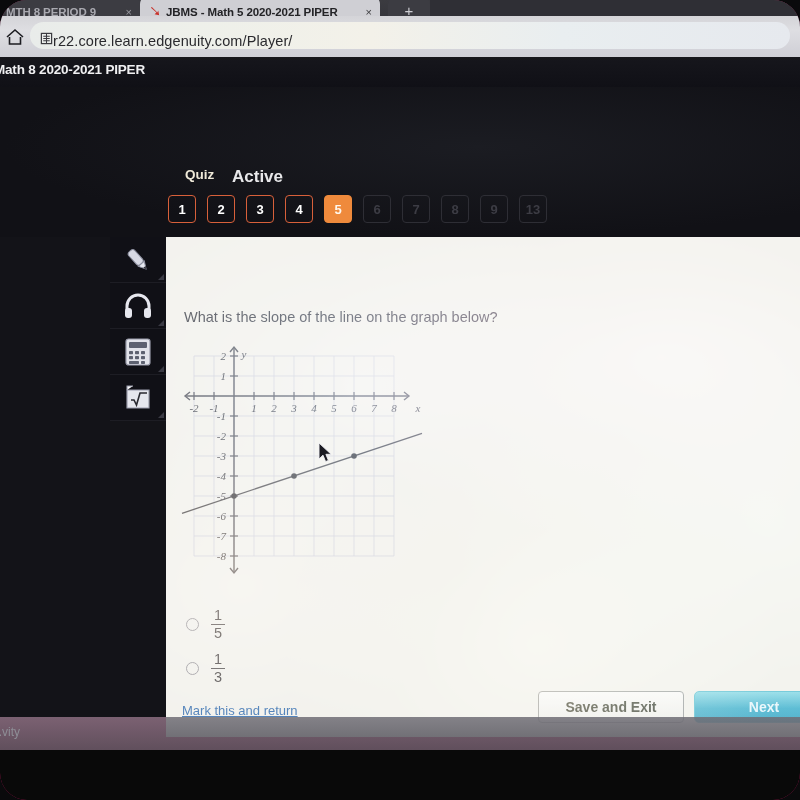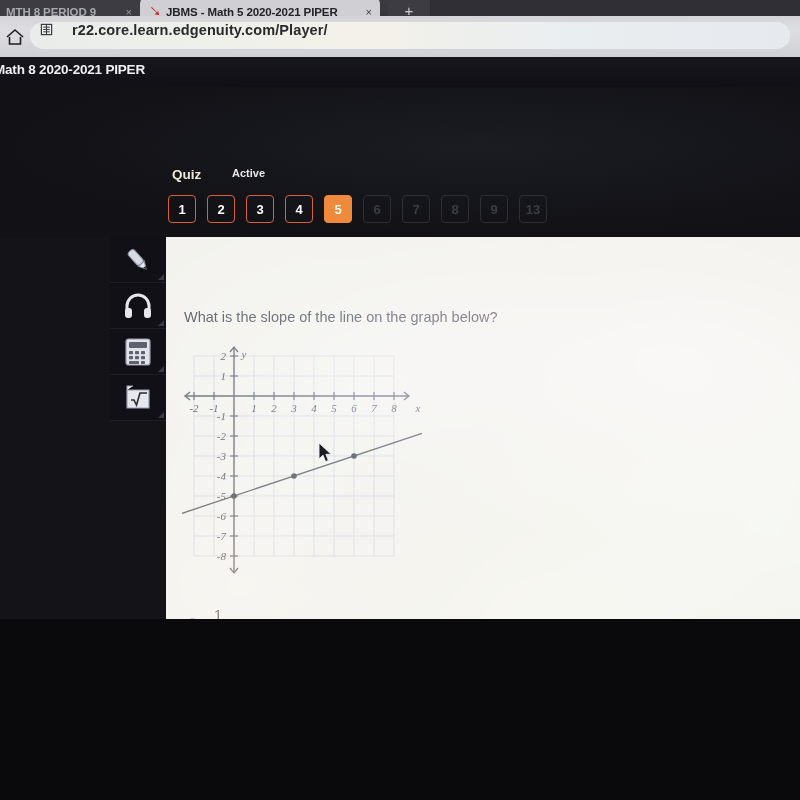--- a/index.html
+++ b/index.html
@@ -2,21 +2,21 @@
 <html><head>
 <meta charset="utf-8">
 <style>
   * { box-sizing: border-box; margin: 0; padding: 0; }
   html, body {
     width: 800px; height: 800px;
     overflow: hidden;
     background: #0a0a0c;
     font-family: "Liberation Sans", sans-serif;
   }
-  #screen { position: relative; width: 800px; height: 619px; overflow: hidden; background:#be185d; }
+  #screen { position: relative; width: 800px; height: 800px; overflow: hidden; background:#be185d;border-radius:27px; }
 
   
   #browser-chrome {
     position: absolute; left:0; top:0; width:800px; height:57px;
     background: linear-gradient(180deg,#3b3b40 0%, #34343a 40%, #2e2e33 100%);
     overflow: hidden;
   }
   #tab-strip { position:absolute; left:0; top:0; height:20px; width:800px; }
   .tab {
     position:absolute; top:-4px; height:24px;
@@ -35,37 +35,37 @@
     display:flex; align-items:flex-end; justify-content:center; padding-bottom:1px; }
   #tab-strip-rest { position:absolute; left:430px; top:-4px; width:370px; height:24px; background:#2f2f35; }
 
   #toolbar { position:absolute; left:0; top:16px; width:800px; height:41px;
     background: linear-gradient(180deg,#d4d4d8 0%, #dedee2 35%, #cfcfd6 100%); }
   #home-icon { position:absolute; left:4px; top:10px; width:22px; height:22px; }
   #omnibox {
     position:absolute; left:30px; top:6px; width:760px; height:27px;
     background: linear-gradient(90deg,#e9ecea 0%, #eef0ea 22%, #f3f1e9 45%, #e9eef0 70%, #e6e9ee 100%);
     border-radius: 14px;
-    display:flex; align-items:flex-start; gap:19px; padding-left:10px;font-weight:bold;
+    display:flex; align-items:flex-end; gap:0; padding-left:10px;
   }
   #omnibox-url { font-size:14.5px; color:#2a2a2e; letter-spacing:0.1px; }
 
   
   #page { position:absolute; left:0; top:57px; width:800px; height:660px; background:#131318; }
   #course-bar { position:absolute; left:0; top:0; width:800px; height:30px;
     background: linear-gradient(180deg,#16161c 0%, #101016 100%); }
   #course-title { position:absolute; left:-6px; top:5px; font-size:13.5px; font-weight:bold;
     color:#f0f0f2; letter-spacing:-0.2px; }
 
   #lesson-header { position:absolute; left:0; top:30px; width:800px; height:150px;
     background: radial-gradient(ellipse at 60% 40%, #1b1c22 0%, #111116 70%); }
   #lesson-title { position:absolute; left:168px; top:42px; font-size:25px; font-weight:bold;
     color:#f4f4f6; letter-spacing:-0.3px; white-space:nowrap; }
-  #lesson-type { position:absolute; left:172px; top:80px; font-size:13.5px; font-weight:bold; color:#efe9d8; }
-  #lesson-status { position:absolute; left:232px; top:80px; font-size:11px; font-weight:bold; color:#e8e8ea; }
+  #lesson-type { position:absolute; left:185px; top:80px; font-size:13.5px; font-weight:bold; color:#efe9d8; }
+  #lesson-status { position:absolute; left:232px; top:80px; font-size:17px; font-weight:bold; color:#e8e8ea; }
 
   #qnav { position:absolute; left:168px; top:108px; display:flex; gap:11px; }
   .qbtn { width:28px; height:28px; border-radius:4px; display:flex; align-items:center;
     justify-content:center; font-size:13px; font-weight:bold; }
   .qbtn.done { border:1.6px solid #d8603a; color:#ffffff; background:transparent; }
   .qbtn.current { background:#ef8a3c; color:#fff7ec; border:1.6px solid #ef8a3c; }
   .qbtn.locked { border:1.4px solid #2e2e35; color:#3c3c44; background:transparent; }
 
   
   #tool-rail { position:absolute; left:110px; top:180px; width:56px; }

